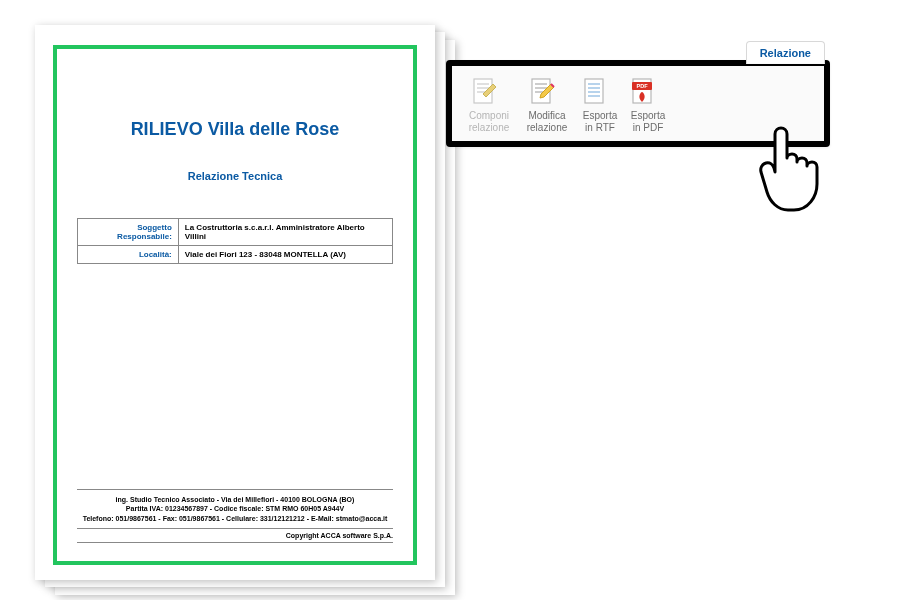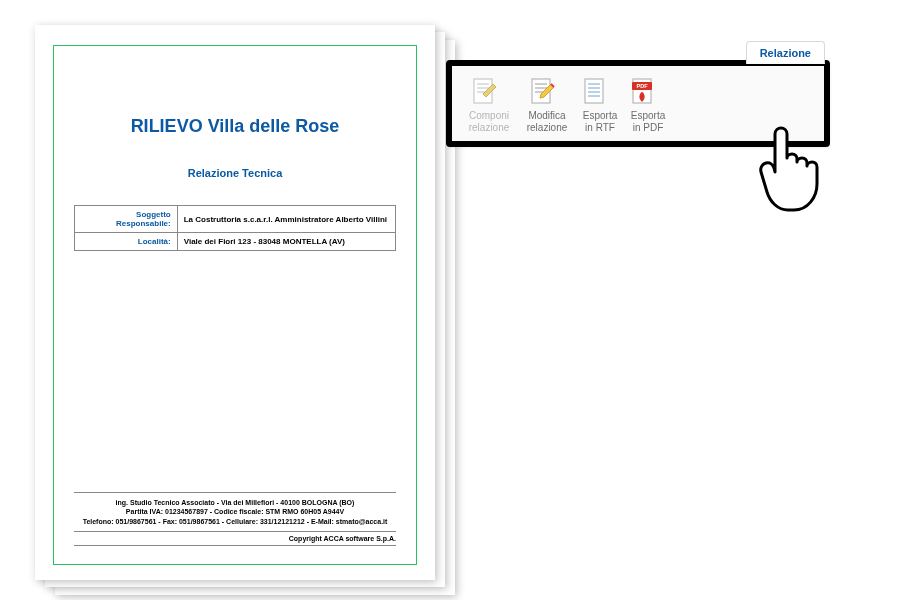--- a/index.html
+++ b/index.html
@@ -25,38 +25,38 @@
       box-shadow: 2px 2px 8px rgba(0,0,0,0.25);
       position: absolute;
     }
     .page-back2 { left: 20px; top: 15px; }
     .page-back1 { left: 10px; top: 7px; }
     .page-front { left: 0; top: 0; padding: 20px 18px 15px 18px; }
     
     .page-inner {
       width: 100%;
       height: 100%;
-      border: 1px solid #22c55e;
+      border: 4px solid #22c55e;
       position: relative;
       padding: 70px 20px 3px 20px;
     }
     
     .doc-title {
       color: #0b5aa3;
       font-weight: bold;
       font-size: 18px;
       text-align: center;
       margin-bottom: 30px;
     }
     .doc-subtitle {
       color: #0b5aa3;
       font-weight: bold;
       font-size: 11px;
       text-align: center;
-      margin-bottom: 26px;
+      margin-bottom: 36px;
     }
     
     .info-table {
       width: 100%;
       border-collapse: collapse;
       font-size: 8px;
       border-radius: 22px;
     }
     .info-table td {
       border: 1px solid #888;

